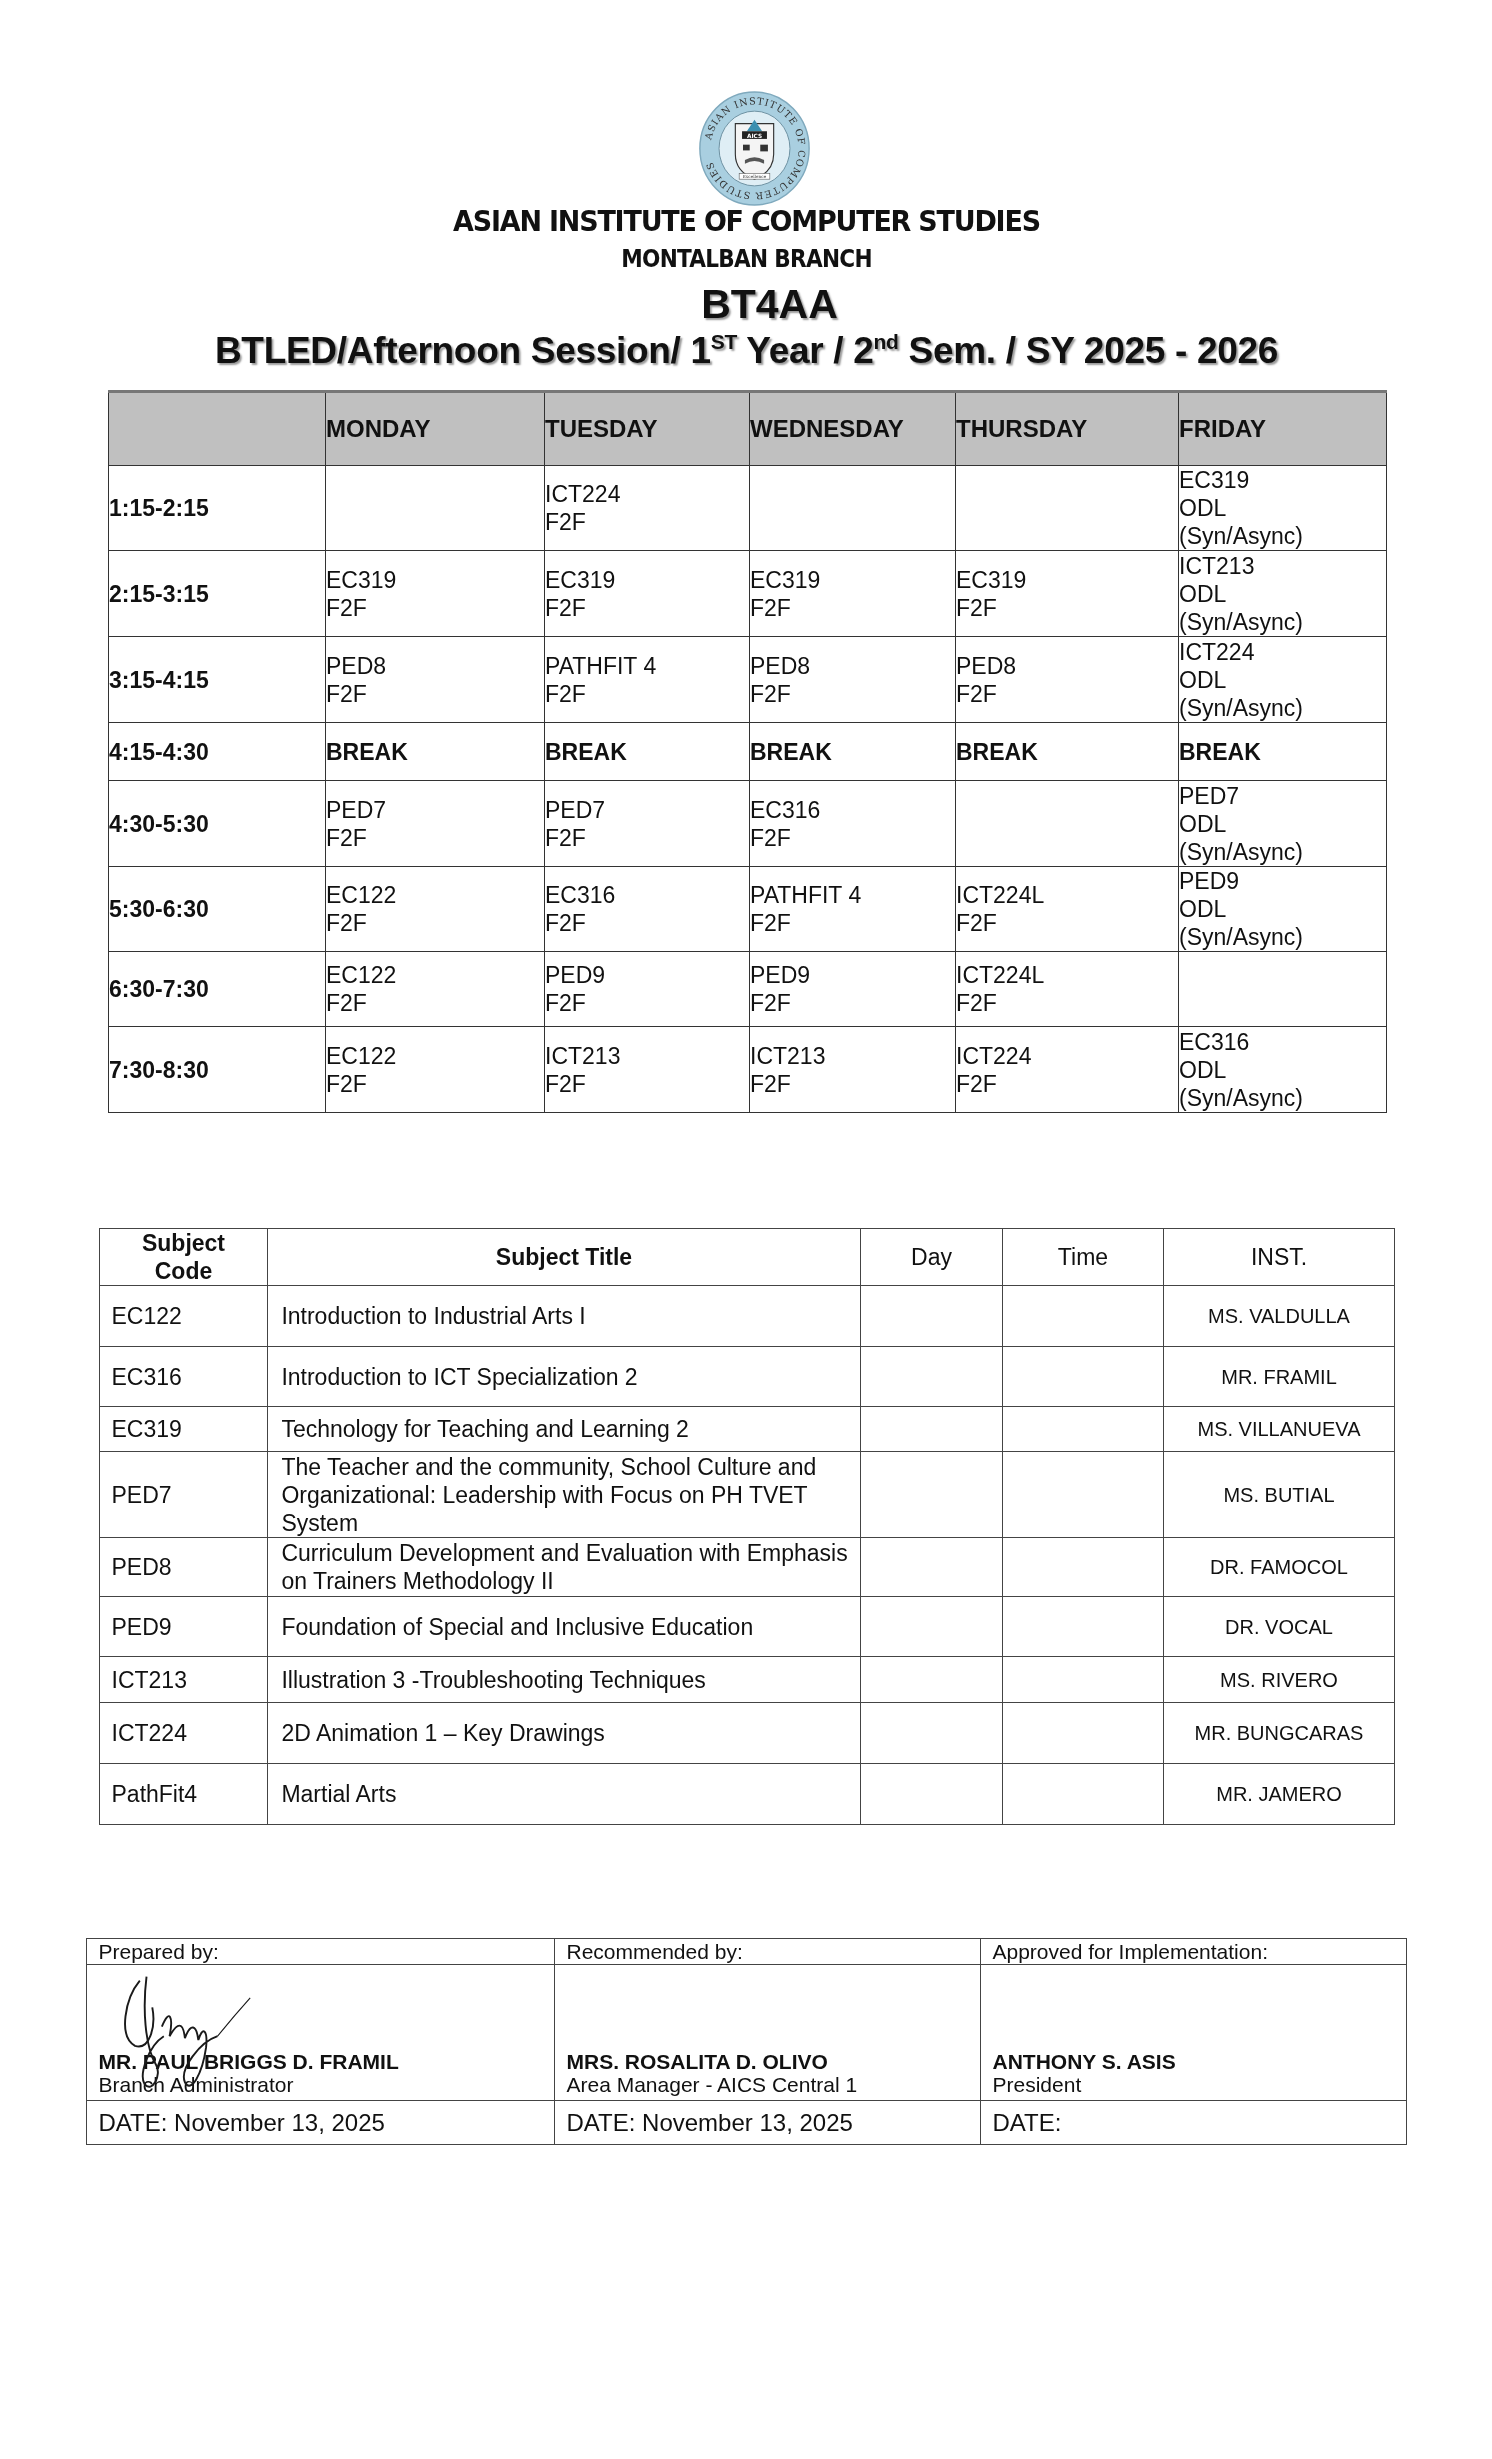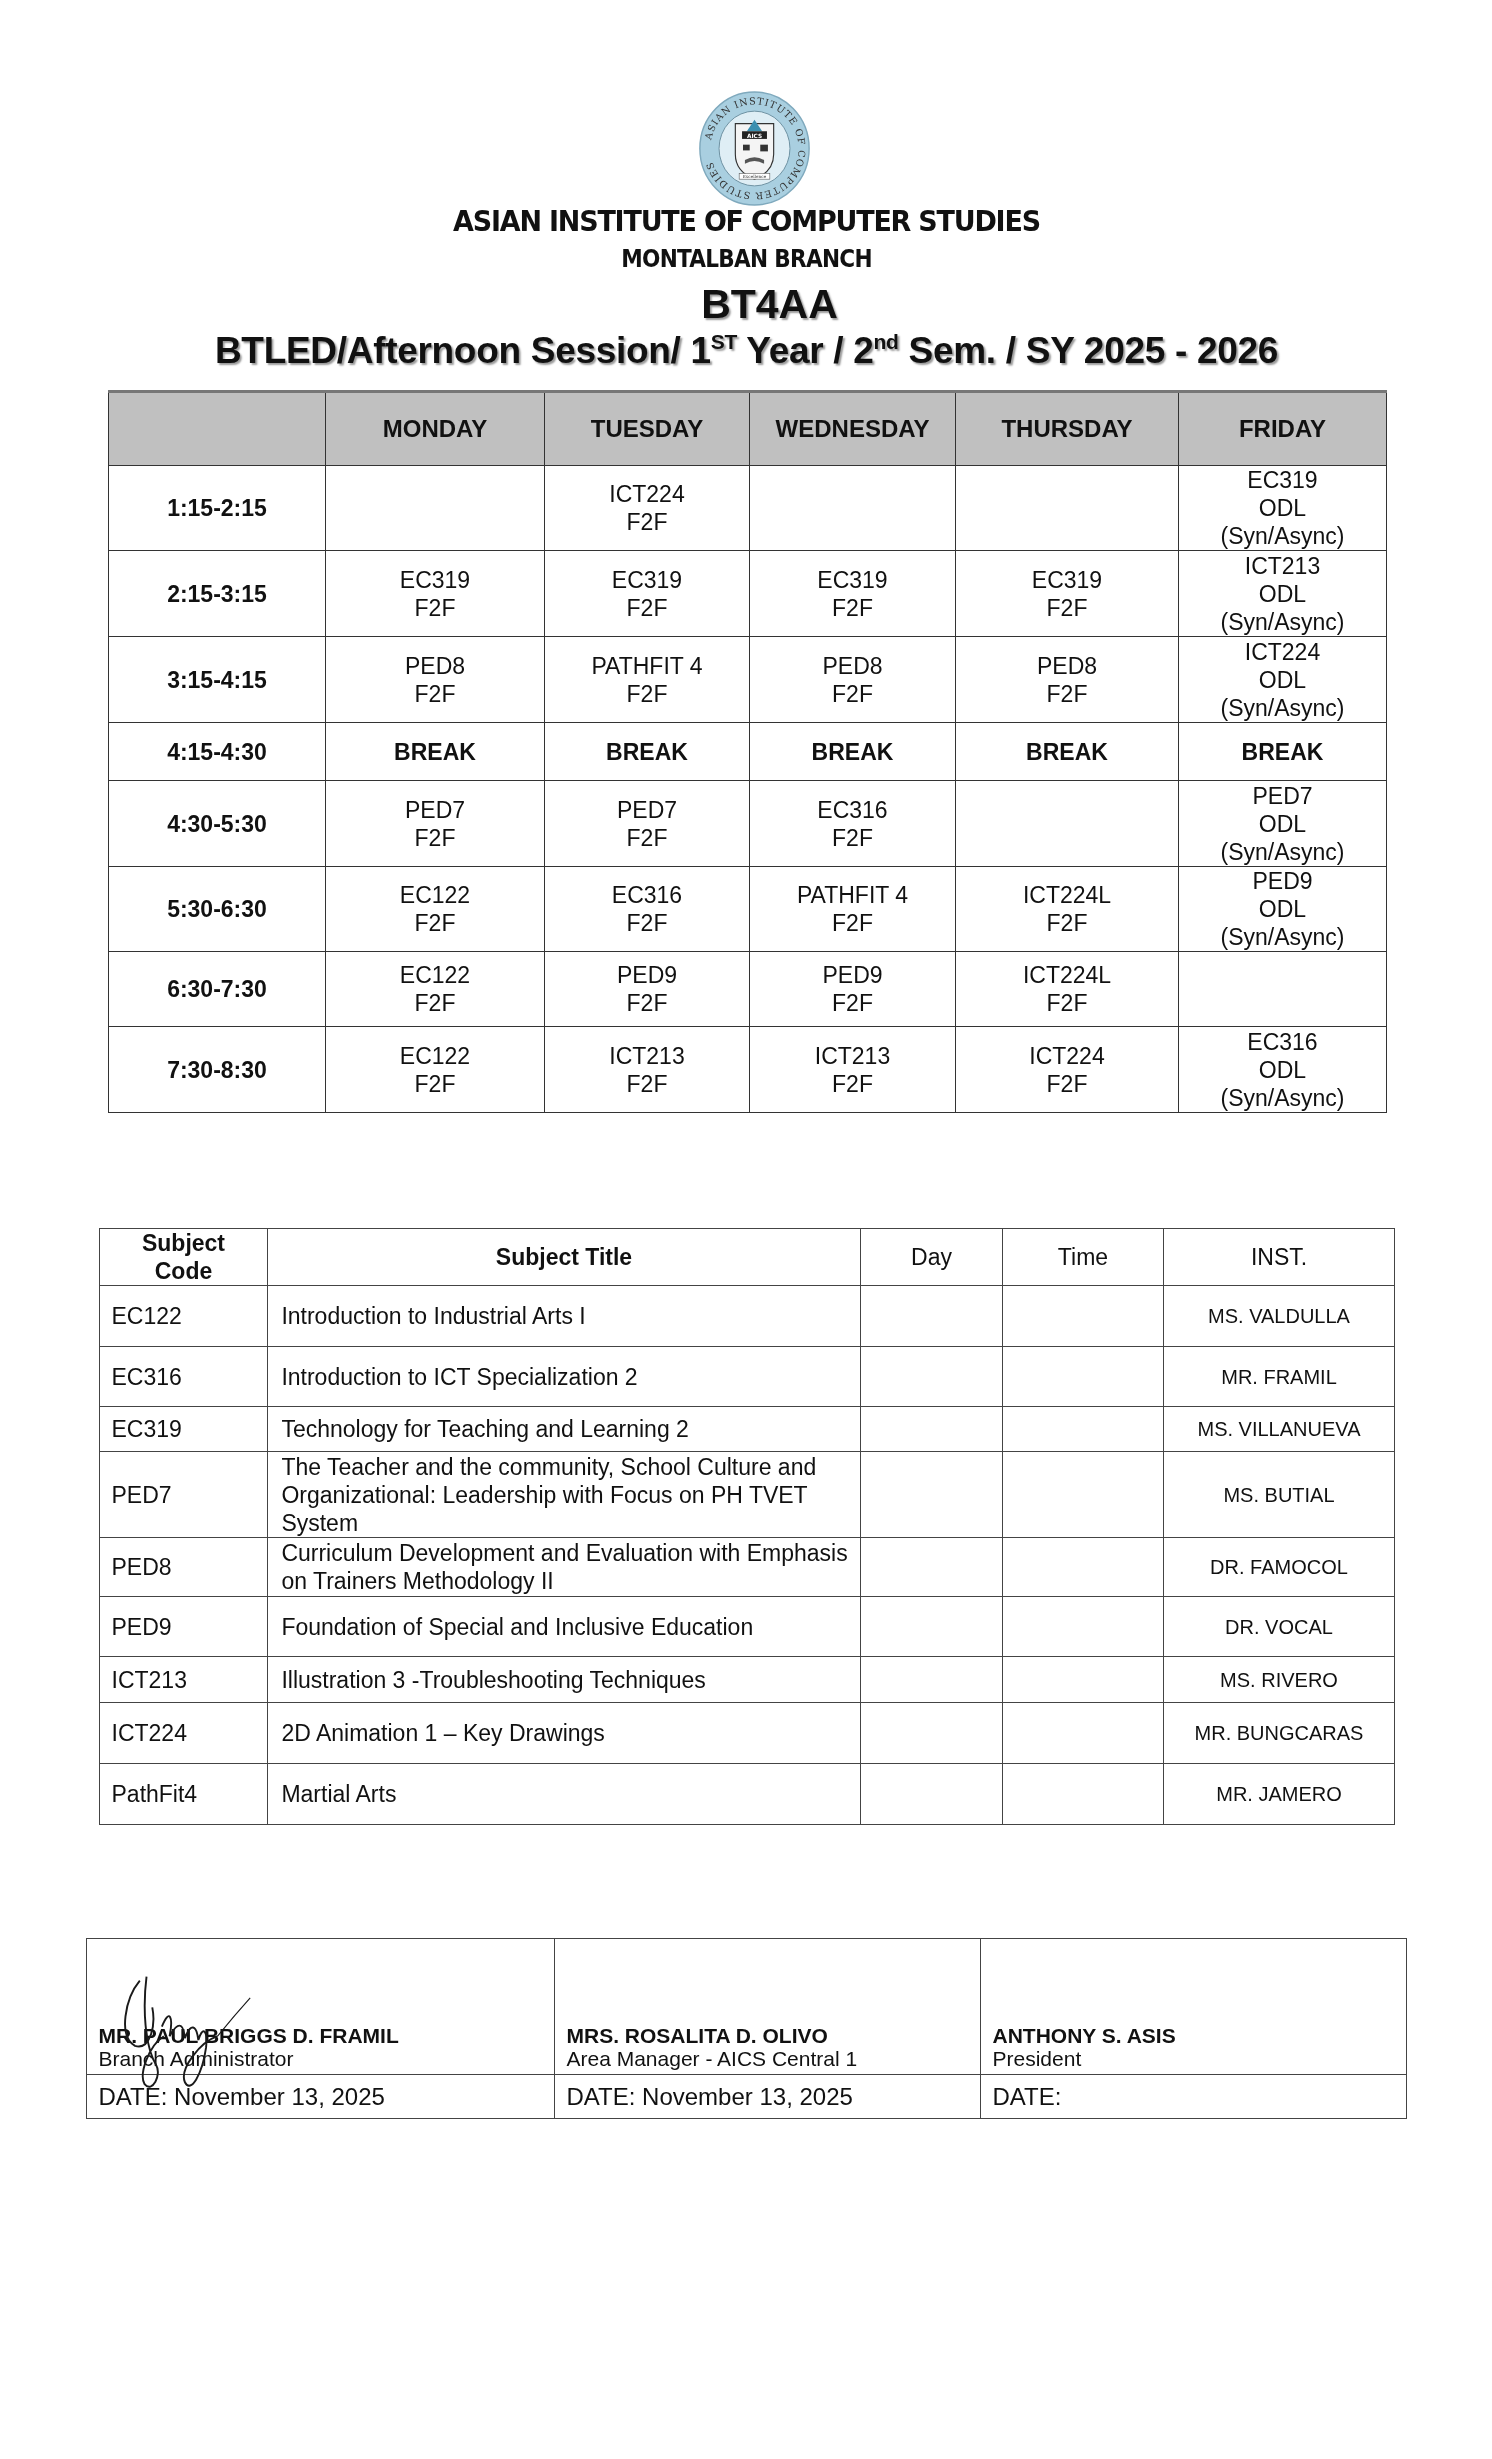--- a/index.html
+++ b/index.html
@@ -10,21 +10,21 @@
   #logo { left: 697px; top: 91px; width: 115px; height: 115px; }
   .hdr-line { position: absolute; left: 0; width: 1493px; text-align: center; font-weight: bold; white-space: nowrap; }
   #inst-name { top: 204px; font-family: "DejaVu Sans", sans-serif; font-size: 29px; letter-spacing: -1.3px; transform: scaleX(0.93); transform-origin: center; }
   #branch { top: 245px; font-family: "DejaVu Sans", sans-serif; font-size: 24px; letter-spacing: -0.8px; transform: scaleX(0.9); }
   #section { top: 281px; font-size: 41px; left: 23px; text-shadow: 1.9px 1.9px 1.9px #9a9a9a; }
   #subtitle { top: 330px; font-size: 37px; text-shadow: 1.9px 1.9px 1.9px #9a9a9a; letter-spacing: -0.3px; }
   #subtitle sup { font-size: 21px; vertical-align: 14.4px; line-height: 0; }
   
   table { border-collapse: collapse; position: absolute; table-layout: fixed; }
   #schedule { left: 108px; top: 390px; width: 1278px; }
-  #schedule td, #schedule th { border: 1.4px solid #333; text-align: center; vertical-align: middle; padding: 0; font-size: 23px; line-height: 28px; }
+  #schedule td, #schedule th { border: 1.4px solid #333; text-align: left; vertical-align: middle; padding: 0; font-size: 23px; line-height: 28px; }
   #schedule thead tr { border-top: 3.8px solid #777; }
   #schedule th { background: #c0c0c0; font-weight: bold; font-size: 24px; }
   #schedule td.time { font-weight: bold; font-size: 23px; }
   #schedule td.brk { font-weight: bold; }
   .cell-line { display: block; }
   
   #subjects { left: 99px; top: 1228px; width: 1295px; }
   #subjects td, #subjects th { border: 1.4px solid #444; padding: 0; font-size: 23px; line-height: 28px; vertical-align: middle; }
   #subjects th { font-weight: normal; text-align: center; }
   #subjects th.bold { font-weight: bold; }
@@ -351,20 +351,25 @@
     </tbody>
 </table>
 
 <table id="signatures">
   <colgroup>
       <col style="width:468px">
       <col style="width:426px">
       <col style="width:426px">
     </colgroup>
   <tbody>
+      <tr class="labels">
+    <td>Prepared by:</td>
+    <td>Recommended by:</td>
+    <td>Approved for Implementation:</td>
+  </tr>
   <tr class="sign">
     <td>
           <span class="sig-name">MR. PAUL BRIGGS D. FRAMIL</span>
           <span class="sig-role">Branch Administrator</span>
         </td>
     <td>
           <span class="sig-name">MRS. ROSALITA D. OLIVO</span>
           <span class="sig-role">Area Manager - AICS Central 1</span>
         </td>
     <td>

